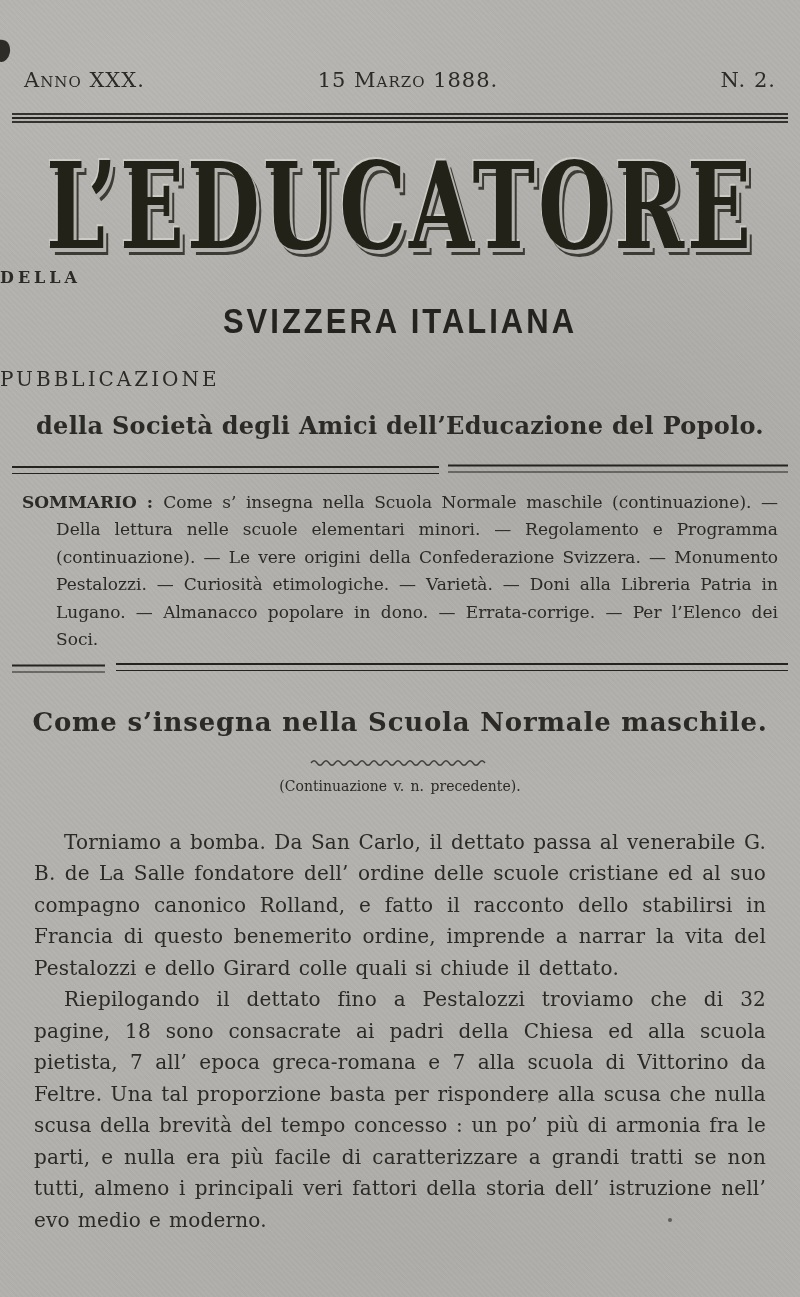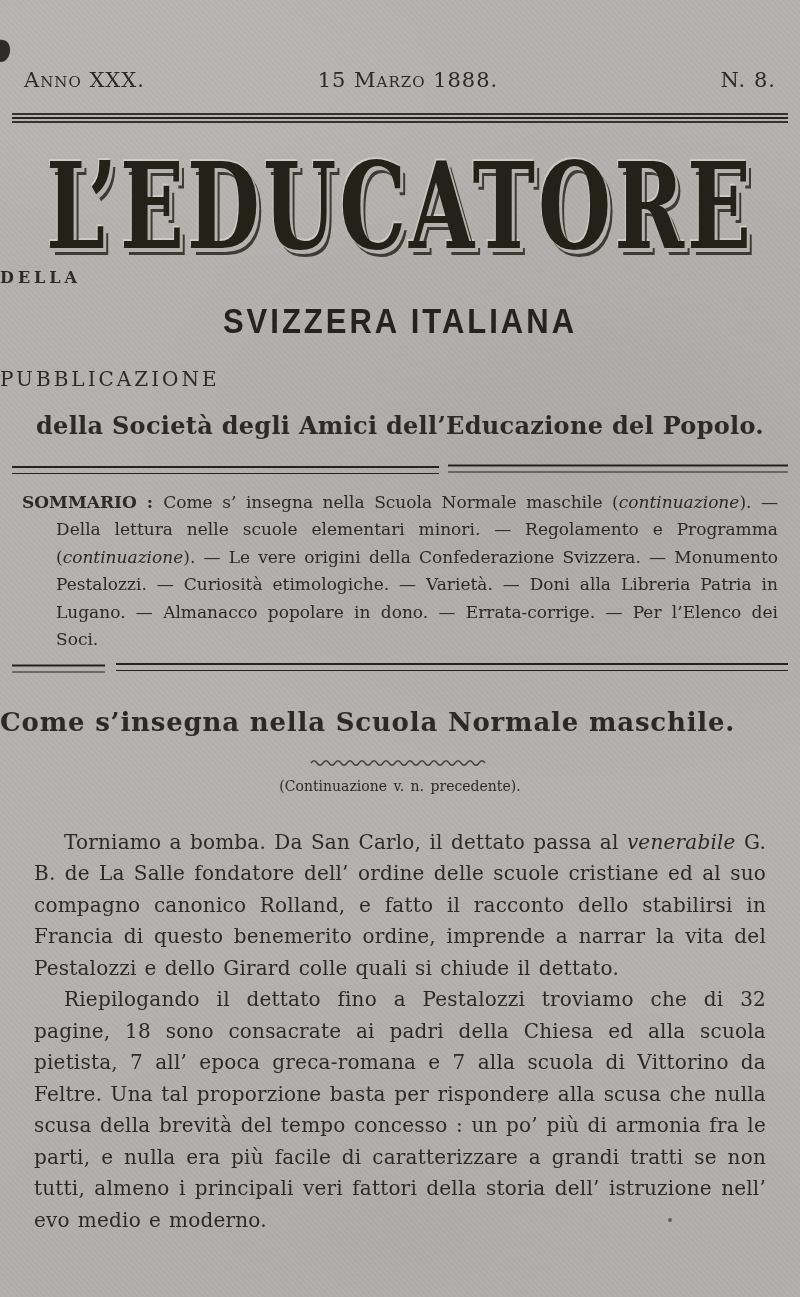--- a/index.html
+++ b/index.html
@@ -84,25 +84,25 @@
 
   
   .summary{
     margin:15px 22px 0;
     font-size:17px;line-height:27.5px;
     text-align:justify;
     padding-left:34px;text-indent:-34px;
     word-spacing:1.5px;
   }
   .run-b{font-weight:bold;}
-  .run-i{font-style:italic;}
+  .run-i{}
 
   
   .article-title{
-    margin-top:36px;text-align:left;
+    margin-top:36px;text-align:center;
     font-size:26px;font-weight:bold;letter-spacing:.8px;
   }
   .squiggle{margin-top:20px;text-align:center;height:10px;}
   .squiggle svg{display:inline-block;vertical-align:top;opacity:.85;}
   .continuation{margin-top:11px;text-align:center;font-size:14px;word-spacing:2px;}
   .body-text{margin:33px 34px 0;font-size:20px;line-height:31.5px;text-align:justify;
     letter-spacing:.2px;word-spacing:1.5px;}
   .body-text p{text-indent:30px;}
 </style>
 </head>
@@ -110,21 +110,21 @@
 
 <div class="page">
 
   <div class="ink-blob"></div>
   <div class="speck s1"></div>
   <div class="speck s2"></div>
 
   <div class="topbar">
     <span class="sc">Anno XXX.</span>
     <span class="sc center">15 Marzo 1888.</span>
-    <span class="sc">N. 8.</span>
+    <span class="sc">N. 2.</span>
   </div>
 
   <div class="rule-triple">
       <i></i>
       <i></i>
       <i></i>
     </div>
 
   <h1 class="masthead">L’EDUCATORE</h1>
 

